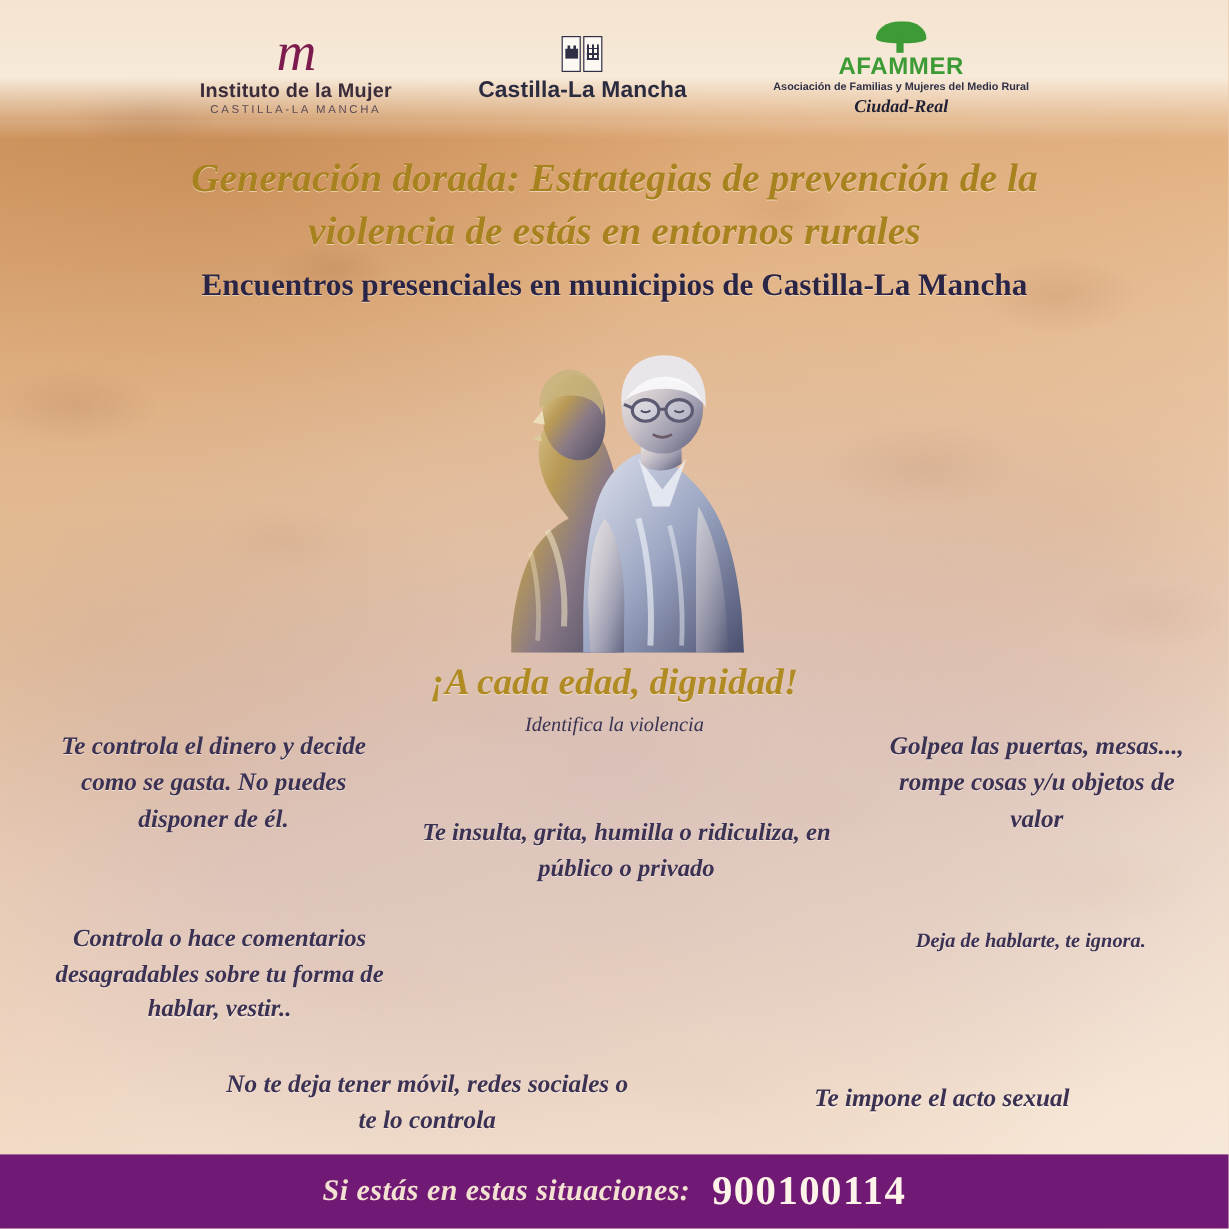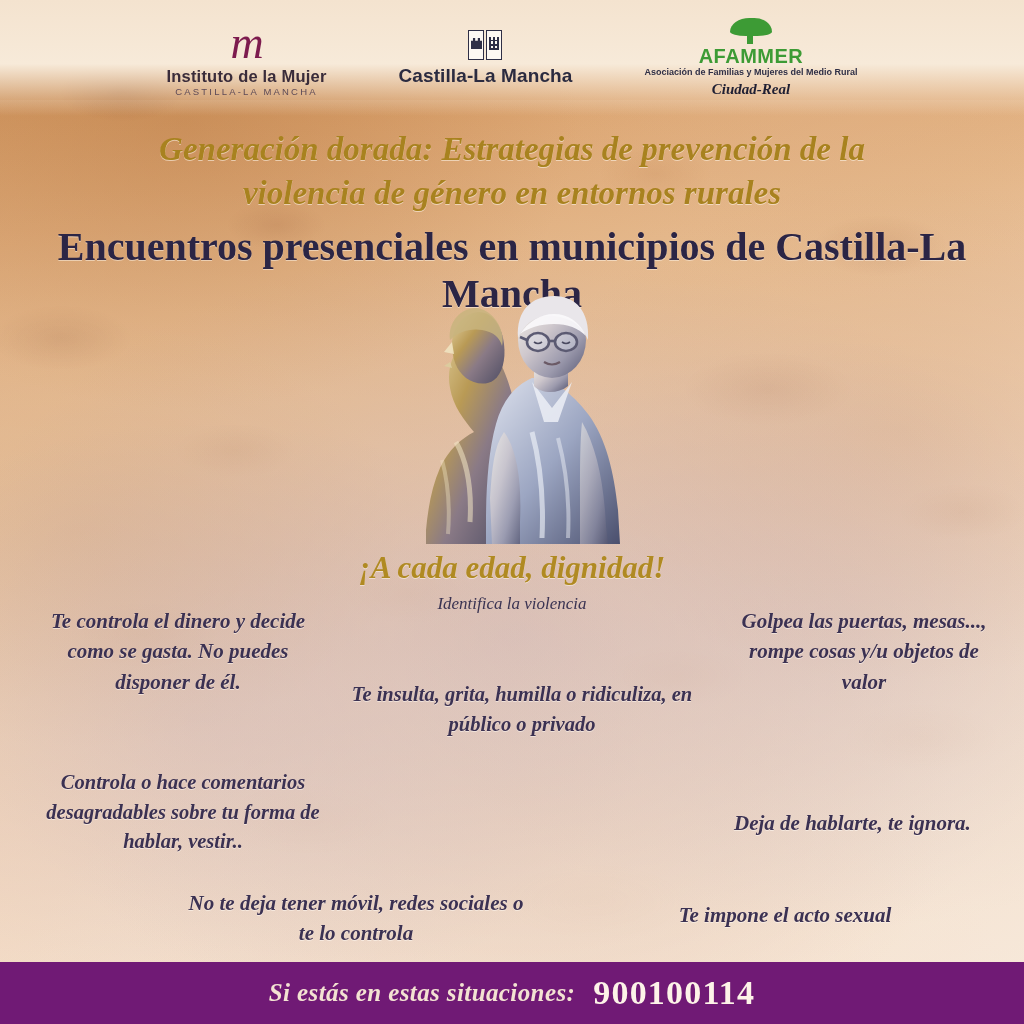--- a/index.html
+++ b/index.html
@@ -200,21 +200,21 @@
     font-weight: bold;
     font-size: 33px;
     line-height: 1.32;
     color: #a8821f;
     text-shadow: 0 1px 0 rgba(255,248,236,.55);
     padding: 0 70px;
   }
   .title-sub {
     font-family: "Liberation Serif", serif;
     font-weight: bold;
-    font-size: 40px;
+    font-size: 26px;
     color: #2b2545;
     margin-top: 8px;
     text-shadow: 0 1px 0 rgba(255,248,236,.5);
   }
 
   
   .figures {
     position: absolute;
     top: 282px;
     left: 50%;
@@ -253,21 +253,21 @@
     font-style: italic;
     font-weight: bold;
     color: #3b3152;
     line-height: 1.45;
     text-shadow: 0 1px 0 rgba(255,250,242,.55);
   }
   .p-money   { left: 28px;  top: 606px; width: 300px; font-size: 21px; text-align: center; }
   .p-doors   { right: 26px; top: 606px; width: 268px; font-size: 21px; text-align: center; }
   .p-insult  { left: 342px; top: 680px; width: 360px; font-size: 20.5px; text-align: center; }
   .p-control { left: 18px;  top: 768px; width: 330px; font-size: 20.5px; text-align: center; }
-  .p-ignore  { right: 40px; top: 770px; width: 250px; font-size: 21px; line-height: 1.7; margin-top: 36px; }
+  .p-ignore  { right: 40px; top: 770px; width: 250px; font-size: 17px; text-align: center; line-height: 1.7; }
   .p-push    { left: 380px; top: 795px; width: 290px; font-size: 23px; text-align: center; }
   .p-phone   { left: 186px; top: 888px; width: 340px; font-size: 21px; text-align: center; }
   .p-sex     { left: 620px; top: 900px; width: 330px; font-size: 21px; text-align: center; }
 
   
   .footer {
     position: absolute;
     left: 0; right: 0; bottom: 0;
     height: 62px;
     background: #701a75;
@@ -328,21 +328,21 @@
       <div class="big">AFAMMER</div>
       <div class="sub">Asociación de Familias y Mujeres del Medio Rural</div>
       <div class="city">Ciudad-Real</div>
     </div>
 
   </div>
 
   <div class="titles">
     <div class="title-main">
       <div>Generación dorada: Estrategias de prevención de la</div>
-      <div>violencia de género en entornos rurales</div>
+      <div>violencia de estás en entornos rurales</div>
     </div>
     <div class="title-sub">Encuentros presenciales en municipios de Castilla-La Mancha</div>
   </div>
 
   <div class="figures">
     <svg width="260" height="262" viewBox="0 0 260 262" aria-hidden="true">
       <defs>
         <linearGradient id="gold" x1="0" y1="0" x2="1" y2="1">
           <stop offset="0%" stop-color="#e7d6a8"></stop>
           <stop offset="35%" stop-color="#b99a55"></stop>

